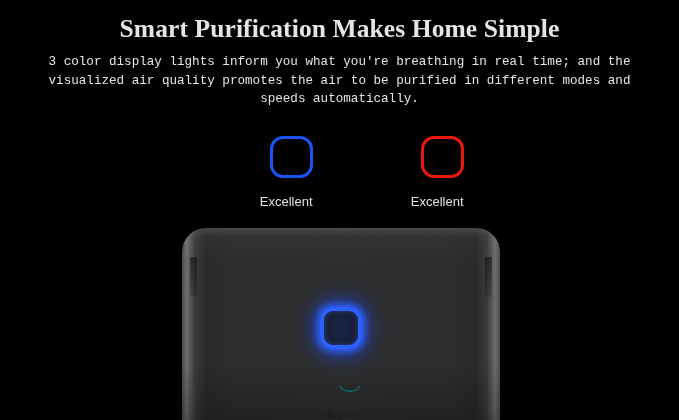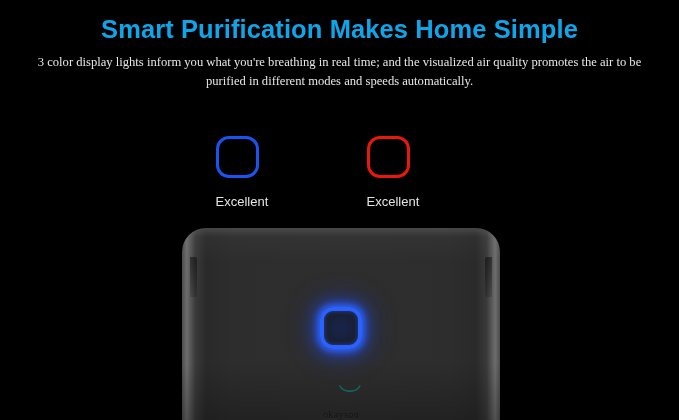--- a/index.html
+++ b/index.html
@@ -19,31 +19,31 @@
 
   
   #header {
     position:absolute;
     top:0; left:0; right:0;
     padding-top:14px;
     text-align:center;
   }
 
   #title {
-    font-family:Liberation Sans, sans-serif;
+    font-family:Liberation Serif, serif;
     font-weight:bold;
     font-size:25.5px;
     line-height:30px;
-    color:#0ea5e9;
+    color:#e5e5e5;
     letter-spacing:0.1px;
   }
 
   #subtitle {
     margin-top:9px;
-    font-family:Liberation Serif, serif;
+    font-family:Liberation Mono, monospace;
     font-size:12.6px;
     line-height:18.5px;
     color:#e6e6e6;
     max-width:614px;
     margin-left:auto;
     margin-right:auto;
     text-align:center;
   }
 
   
@@ -54,21 +54,21 @@
     display:flex;
     justify-content:center;
     align-items:flex-start;
     gap:54px;
   }
 
   .legend-item {
     width:97px;
     display:flex;
     flex-direction:column;
-    align-items:flex-start;
+    align-items:flex-end;
   }
 
   .swatch {
     width:43px;
     height:42px;
     border-radius:13px;
     border-style:solid;
     border-width:3.5px;
     background:#000000;
   }

